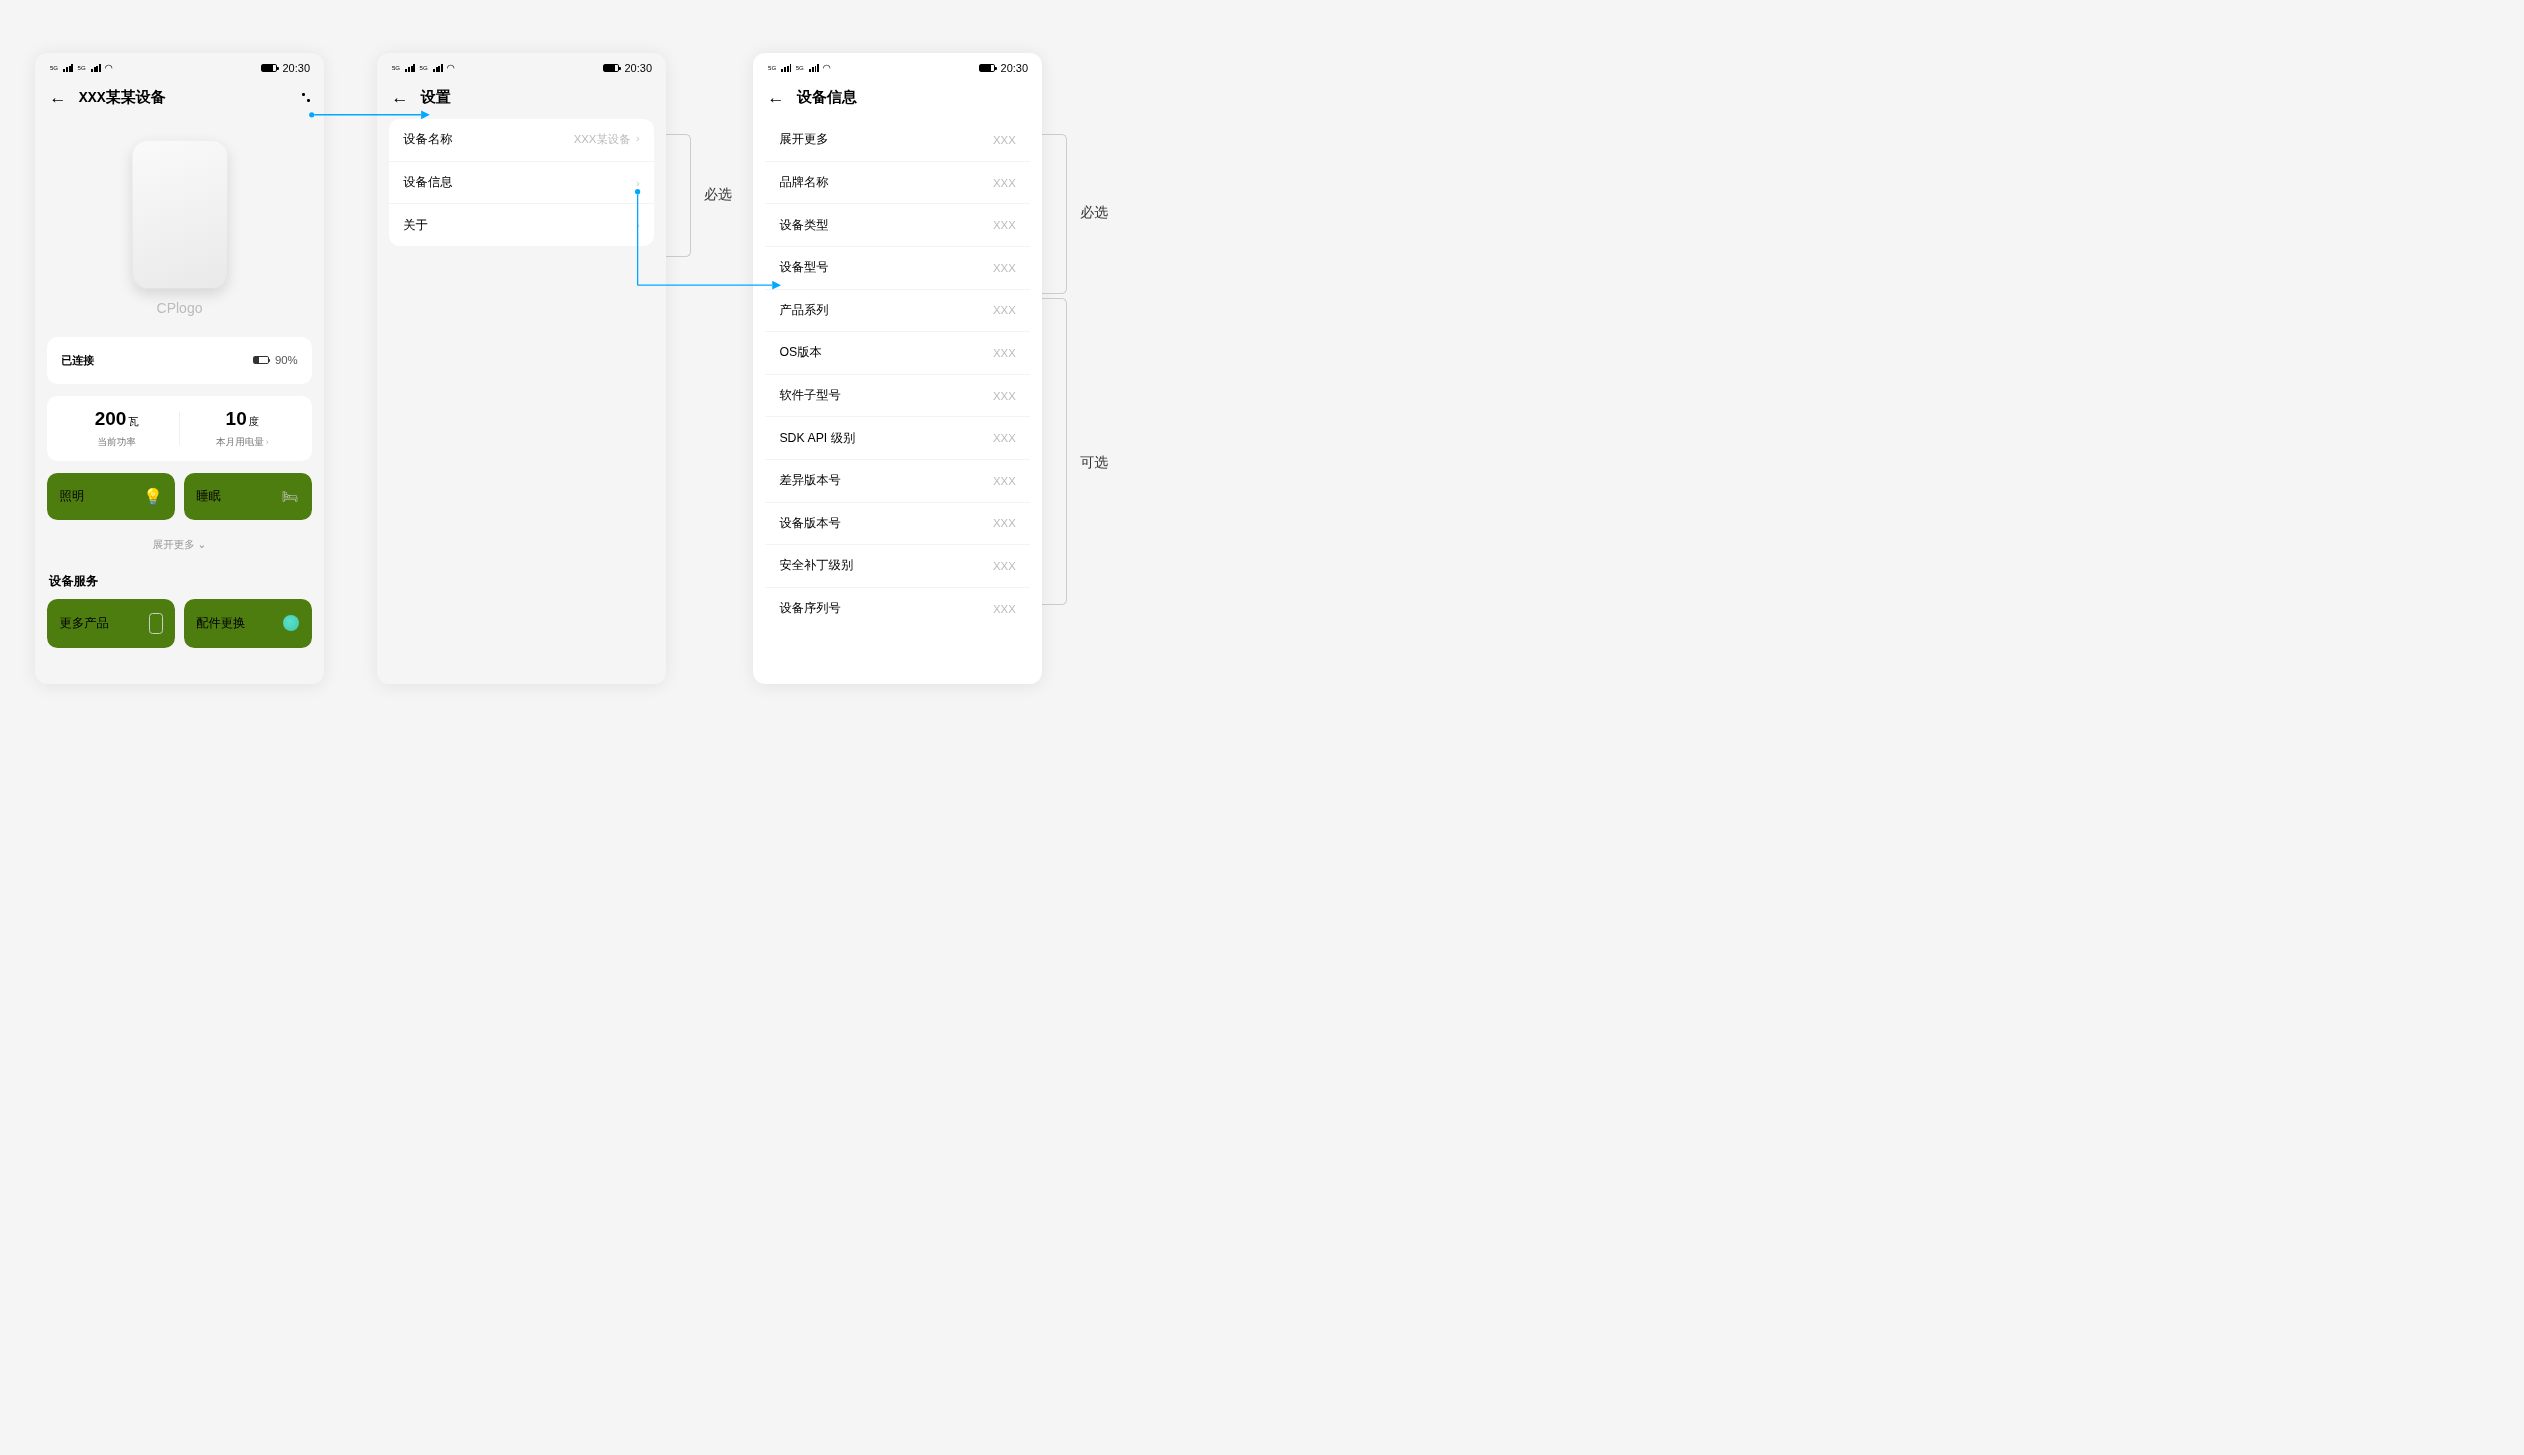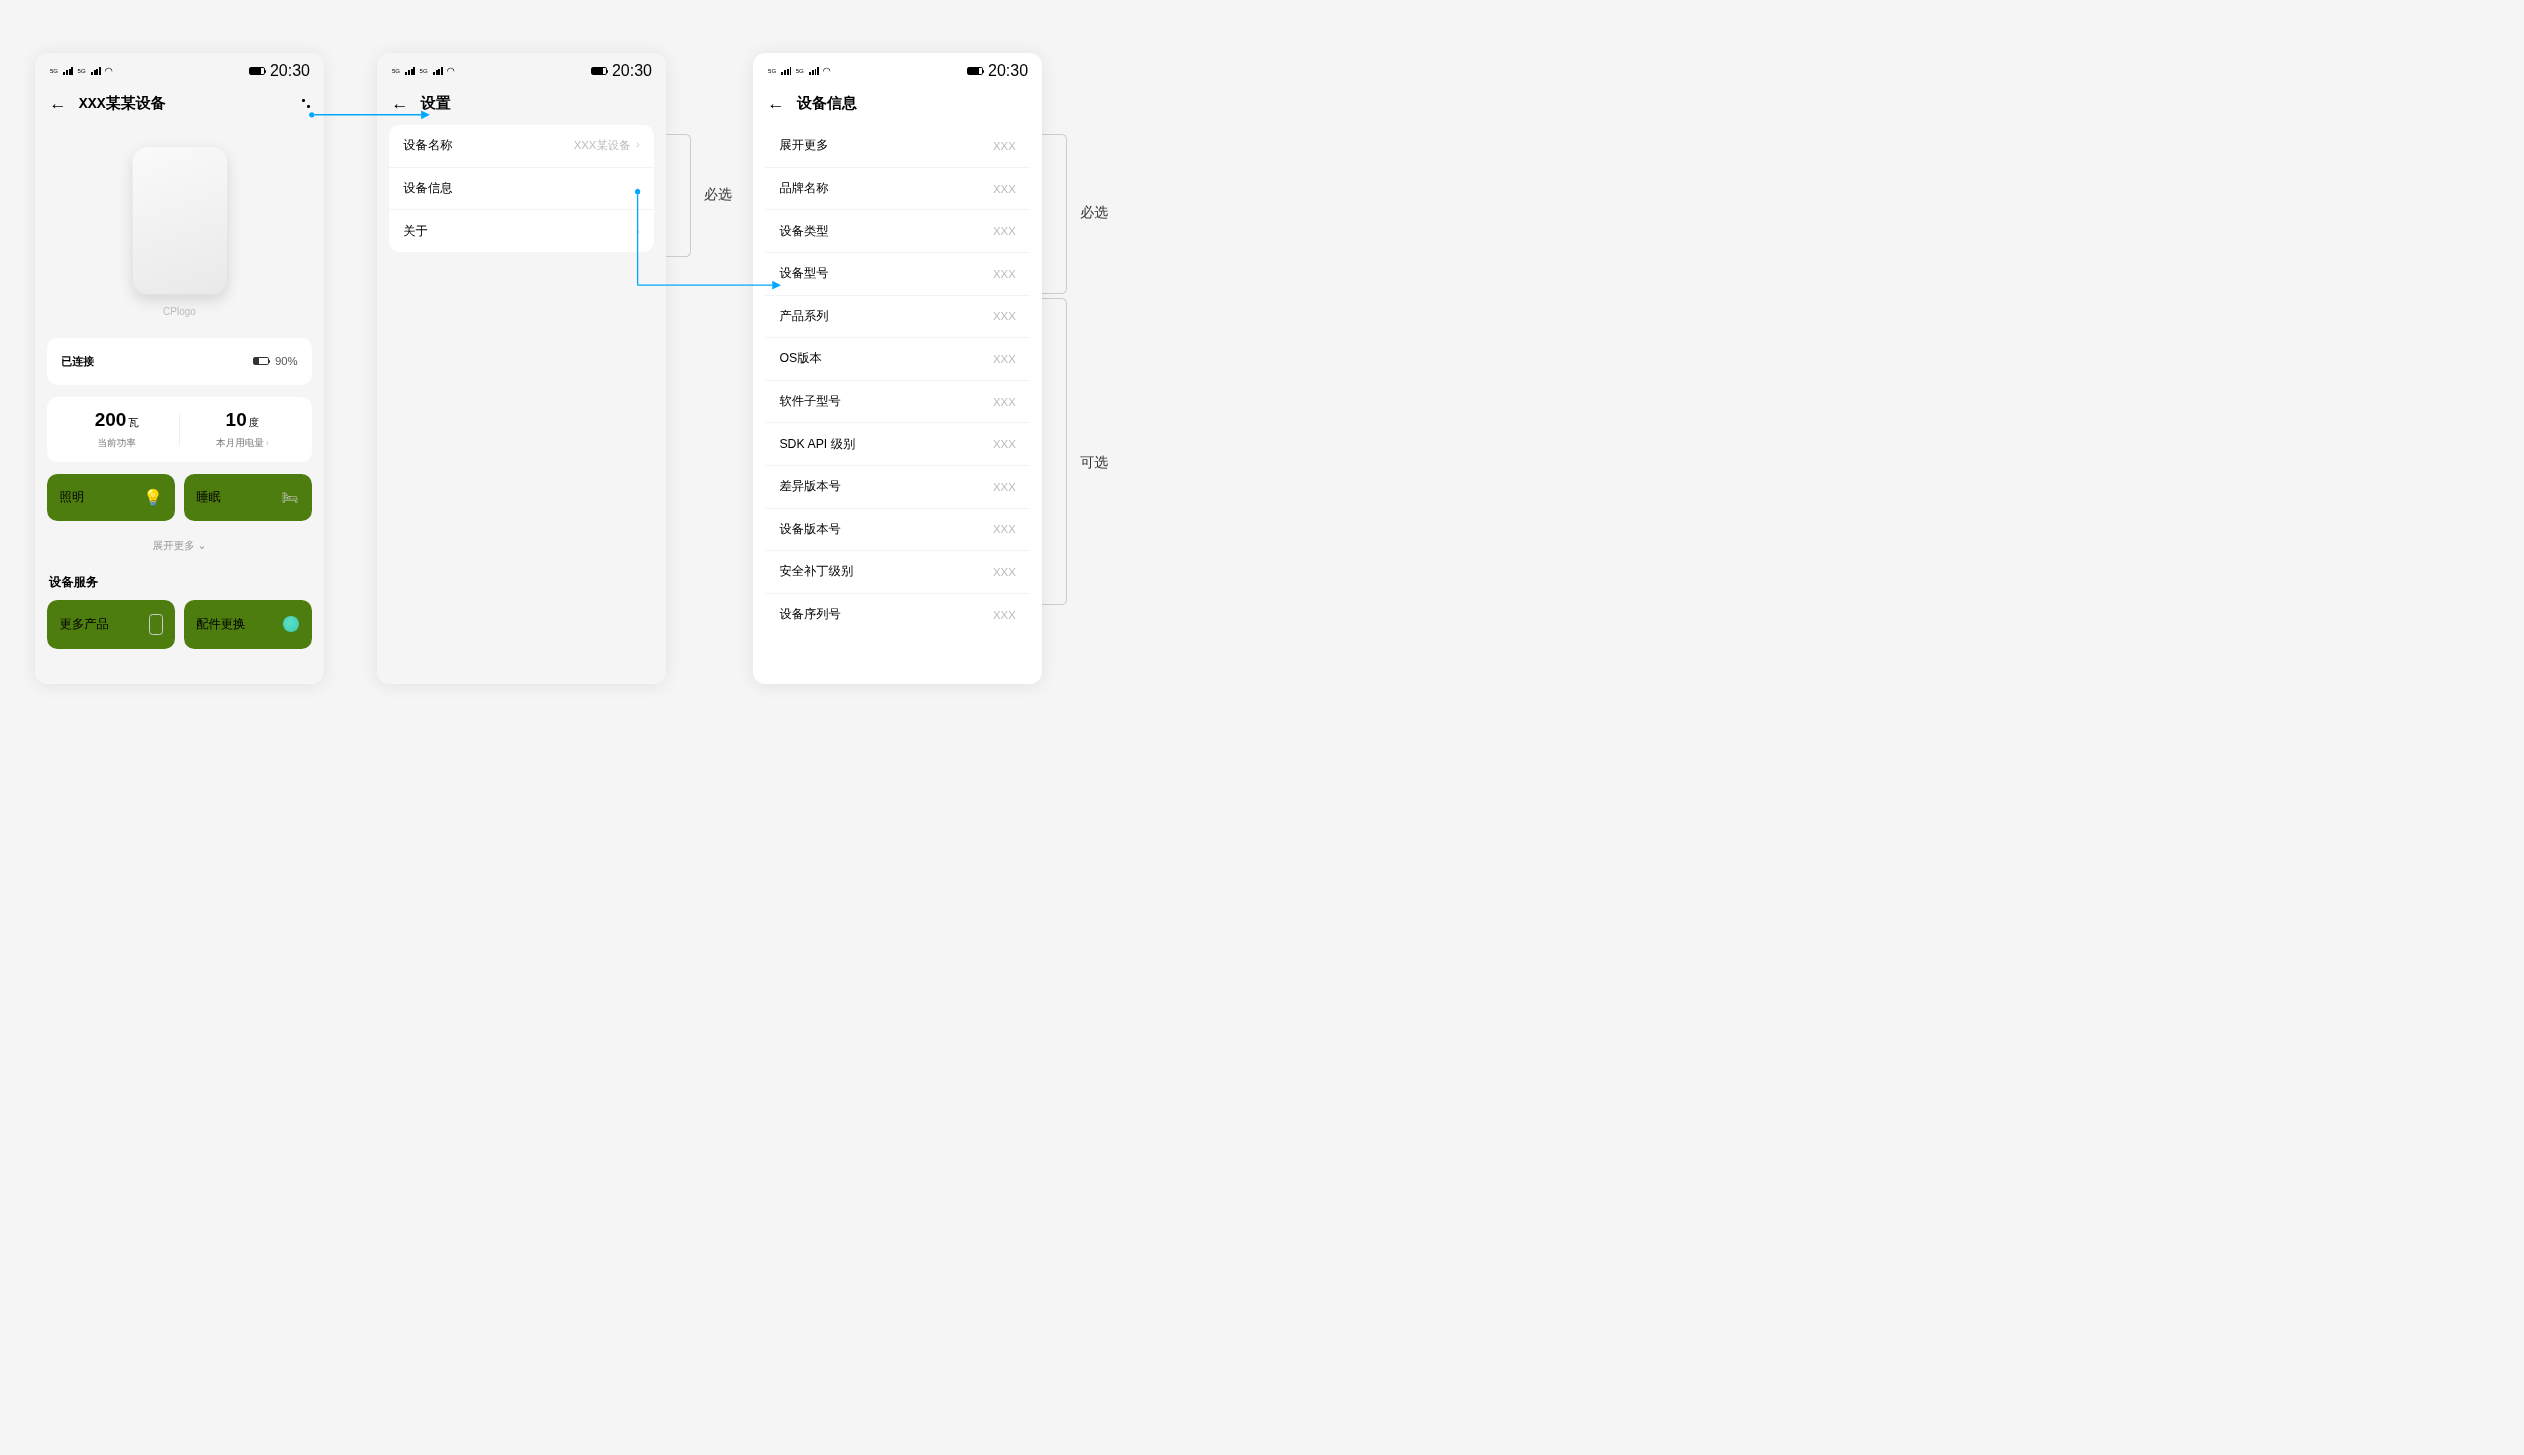--- a/index.html
+++ b/index.html
@@ -40,42 +40,42 @@
   .status-left { display: flex; gap: 3.5px; align-items: center; }
   .status-right { display: flex; gap: 5.3px; align-items: center; }
   .signal-group { display: flex; gap: 0.9px; align-items: flex-end; height: 8px;}
   .signal-bar { width: 1.8px; background: #000; }
   .signal-bar:nth-child(1){height:2.6px}.signal-bar:nth-child(2){height:4.4px}.signal-bar:nth-child(3){height:6.1px}.signal-bar:nth-child(4){height:8px}
   .sg-label { font-size: 6.1px; margin-left:0.9px; margin-right:1.8px; }
   .wifi { font-size: 9.6px; }
   .batt { width: 16px; height: 8px; border: 0.9px solid #000; border-radius: 1.8px; position: relative; }
   .batt::after { content:''; position:absolute; right:-2.6px; top:1.8px; width:1.8px; height:3.5px; background:#000; border-radius:0 0.9px 0.9px 0;}
   .batt-fill { width: 80%; height: 100%; background: #000; }
-  .time { font-size: 16px; font-weight: 500; }
+  .time { font-size: 11px; font-weight: 500; }
 
   .nav-bar {
     display: flex; align-items: center; padding: 8.8px 14px 12.3px; gap: 12.3px; justify-content: space-between;
   }
   .nav-left { display:flex; align-items:center; gap: 12.3px; }
   .back-arrow { font-size: 17.5px; line-height: 1; cursor: pointer; }
   .nav-title { font-size: 15px; font-weight: 700; font-family: Liberation Mono, monospace; }
   .nav-more { display:flex; gap:3.5px; cursor:pointer; flex-direction: column; }
   .nav-more-row { display:flex; gap:2.6px;}
   .dot { width:2.6px; height:2.6px; border-radius:50%; background:#000; }
 
   .content { padding: 0 12.3px; flex:1; overflow-y:auto; }
 
   
   .device-img {
     width: 96px; height: 149px; margin: 21px auto 10.5px; border-radius: 16px;
     background: linear-gradient(160deg, #fafafa, #e9e9e9);
     box-shadow: 0 5.3px 14px rgba(0,0,0,0.12), inset 0 0 0 0.9px rgba(0,0,0,0.04);
     display: block;
   }
-  .cplogo { text-align:center; font-size: 10px; color: #bbb; margin-bottom: 21px;}
+  .cplogo { text-align:center; font-size: 14px; color: #bbb; margin-bottom: 21px;}
   .card {
     background:#fff; border-radius: 10.5px; padding: 16px 14px; margin-bottom: 12.3px;
   }
   .conn-row { display:flex; justify-content:space-between; align-items:center; }
   .conn-label { font-size: 11px; font-weight: 600; }
   .batt-pct { display:flex; align-items:center; gap:6px; font-size:11.4px; color:#555;}
   .mini-batt{ width:16px;height:8px;border:0.9px solid #333;border-radius:1.8px;position:relative;}
   .mini-batt::after{content:'';position:absolute;right:-2.6px;top:1.8px;width:1.8px;height:3.5px;background:#333;border-radius:0 0.9px 0.9px 0;}
   .mini-batt-fill{width:35%;height:100%;background:#333;}
 

